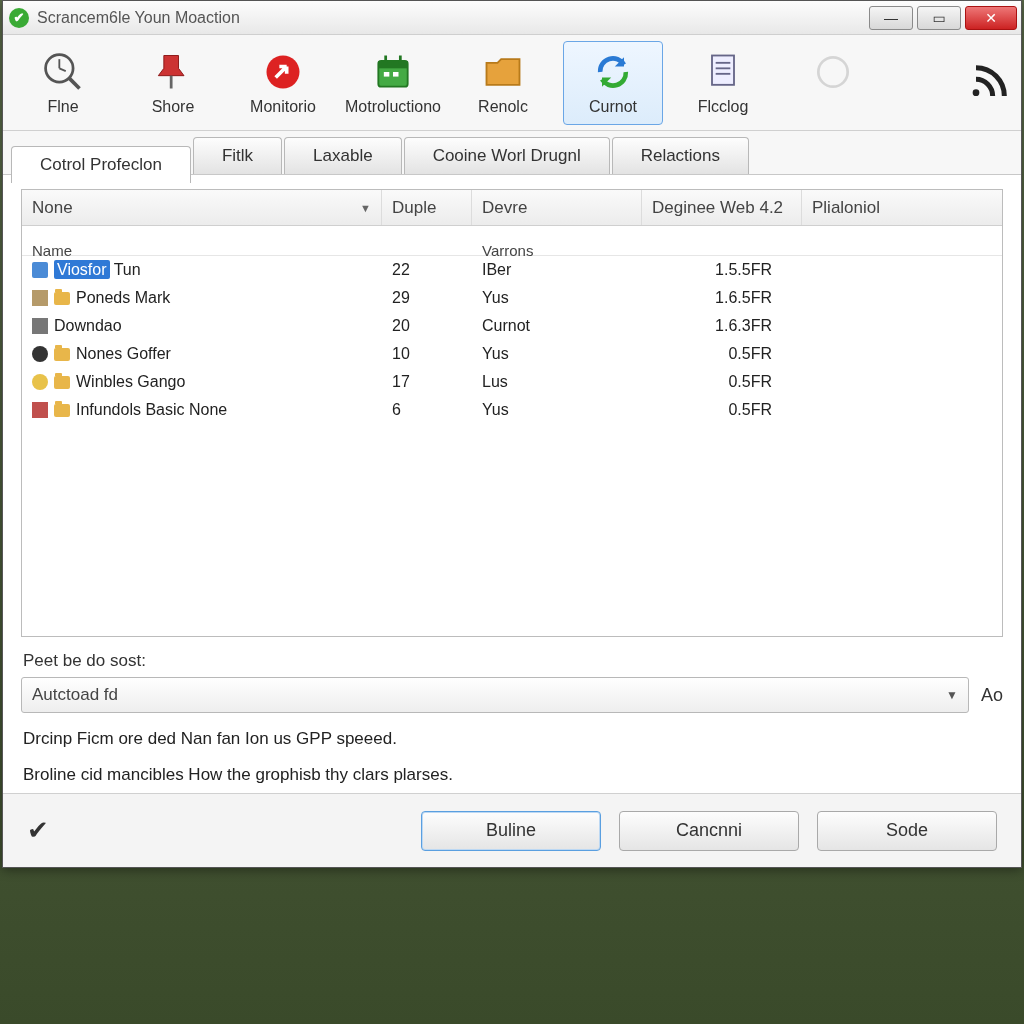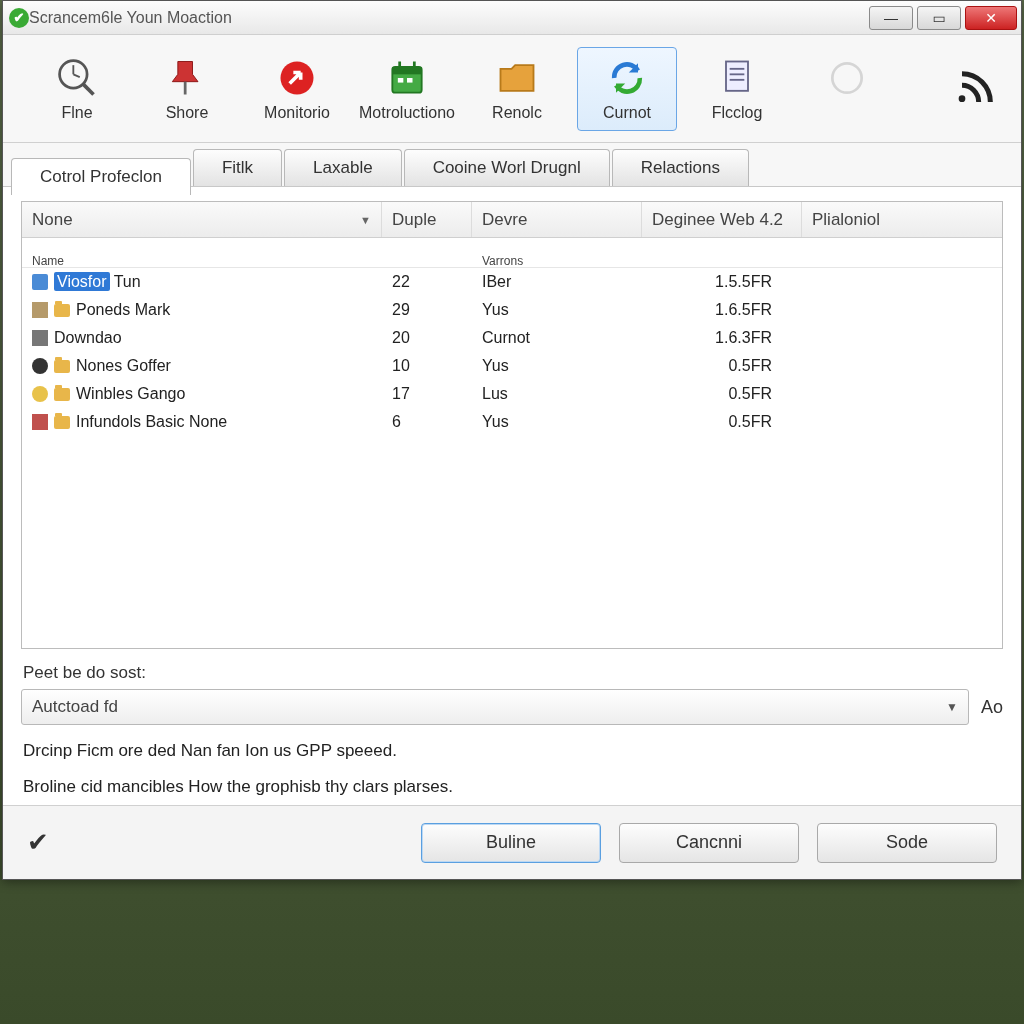--- a/index.html
+++ b/index.html
@@ -1,41 +1,41 @@
 <!DOCTYPE html>
 <html><head>
 <meta charset="utf-8">
 <style>
 * { box-sizing: border-box; margin: 0; padding: 0; font-family: "Segoe UI", Tahoma, sans-serif; }
 body { width: 1024px; height: 1024px; background: linear-gradient(180deg,#5a6a4a,#3a4a2a); overflow: hidden; }
 .window { width: 1020px; margin: 0 auto; background: #fff; border: 1px solid #555; box-shadow: 0 2px 10px rgba(0,0,0,.4); }
 .titlebar { height: 34px; background: linear-gradient(180deg,#fdfdfd,#e8e8e8); border-bottom: 1px solid #cfcfcf; display: flex; align-items: center; padding: 0 4px 0 6px; }
 .titlebar .appicon { width: 20px; height: 20px; background:#3aaa35; border-radius:50%; display:flex; align-items:center; justify-content:center; color:#fff; font-size:13px; font-weight:bold; }
-.titlebar .title { font-size: 16px; color:#555; flex:1; }
+.titlebar .title { margin-left: 8px; font-size: 16px; color:#555; flex:1; }
 .winbtns { display:flex; gap:4px; }
 .winbtn { width:44px; height:24px; border:1px solid #8a8a8a; background:linear-gradient(180deg,#f5f5f5,#d8d8d8); border-radius:3px; display:flex; align-items:center; justify-content:center; font-size:14px; color:#333; cursor:pointer; }
 .winbtn.close { background:linear-gradient(180deg,#e77,#c22); color:#fff; border-color:#a11; width:52px; }
-.toolbar { height: 108px; background:#f7f7f7; border-bottom:1px solid #d0d0d0; display:flex; align-items:center; padding: 6px 24px; gap: 10px; }
+.toolbar { height: 96px; background:#f7f7f7; border-bottom:1px solid #d0d0d0; display:flex; align-items:center; padding: 6px 10px; gap: 10px; }
 .tbtn { width: 100px; height: 84px; display:flex; flex-direction:column; align-items:center; justify-content:center; gap:4px; border-radius:4px; cursor:pointer; font-size:16px; color:#333; }
 .tbtn.active { border:1px solid #6aa6e6; background:linear-gradient(180deg,#eef6ff,#dcecfb); }
 .tbtn .ticon { width:44px; height:44px; display:flex; align-items:center; justify-content:center; }
 .tbtn svg { width:44px; height:44px; }
 .toolbar-spacer { flex:1; }
 .tabs { display:flex; padding: 6px 8px 0 8px; background:#f7f7f7; border-bottom:1px solid #c8c8c8; gap:2px; }
 .tab { padding: 8px 28px; border:1px solid #b8b8b8; border-bottom:none; background:linear-gradient(180deg,#fdfdfd,#e3e3e3); border-radius:4px 4px 0 0; font-size:17px; color:#333; cursor:pointer; }
 .tab.active { background:#fff; position:relative; top:9px; }
 .content { padding: 14px 18px 8px 18px; background:#fff; }
 .grid { border:1px solid #bcbcbc; background:#fff; }
 .ghead, .grow, .gsub { display:grid; grid-template-columns: 360px 90px 170px 160px 1fr; align-items:center; }
 .ghead { background:linear-gradient(180deg,#fafafa,#ececec); border-bottom:1px solid #cfcfcf; height:36px; }
 .ghead > div { padding:0 10px; font-size:17px; color:#444; border-right:1px solid #dcdcdc; height:100%; display:flex; align-items:center; gap:12px; }
 .ghead > div:last-child { border-right:none; }
 .sortind { font-size:11px; color:#666; }
 .gsub { background:#fff; border-bottom:1px solid #e6e6e6; height:30px; }
-.gsub > div { padding:0 10px; font-size:12px; color:#444;margin-top:16px; }
+.gsub > div { padding:0 10px; font-size:15px; color:#444;margin-top:16px; }
 .grow { height:28px; font-size:16px; color:#222; }
 .grow > div { padding:0 10px; }
 .grow .c1 { display:flex; align-items:center; gap:6px;text-align:right; }
 .grow .c2 { padding-right:24px; }
 .grow .c4 { text-align:right; padding-right:30px; }
 .rowicon { width:16px; height:16px; display:inline-block; }
 .folder { width:16px; height:13px; background:#e8b64a; border-radius:2px; position:relative; }
 .folder::before { content:""; position:absolute; top:-3px; left:1px; width:7px; height:3px; background:#e8b64a; border-radius:1px 1px 0 0; }
 .sel { background:#2f79d6; color:#fff; padding:1px 3px; border-radius:2px; }
 .gridbody { min-height: 380px; }

